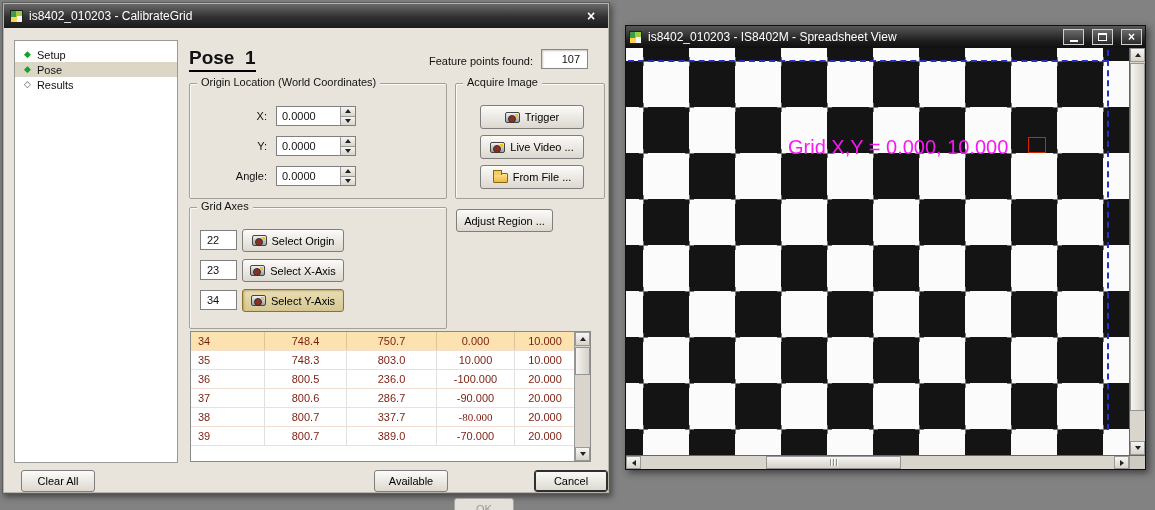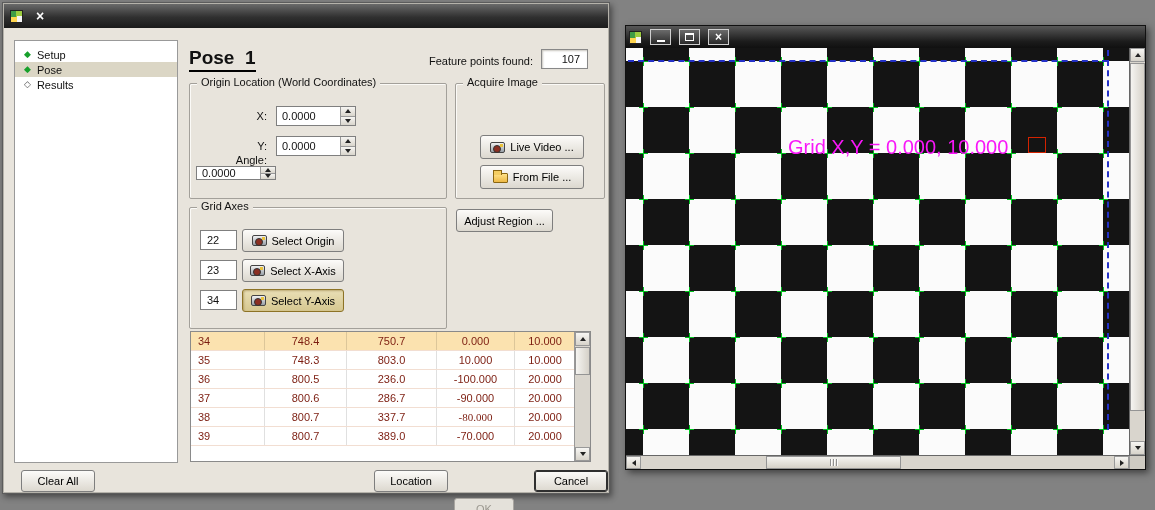--- a/index.html
+++ b/index.html
@@ -99,20 +99,21 @@
 #warn-box{width:33px;height:100%;flex:none;display:flex;align-items:center;justify-content:center;background:linear-gradient(#5e5e5e,#2e2e2e);border-left:1px solid #7a7a7a}
 .warn-tri{width:0;height:0;border-left:7px solid transparent;border-right:7px solid transparent;border-bottom:12px solid #f2c500;position:relative}
 .warn-tri:after{content:"!";position:absolute;left:-2px;top:1px;font-size:9px;font-weight:bold;color:#111}
 </style>
 </head>
 <body>
 
 <div id="cal-win">
   <div class="titlebar">
     <span class="app-ico"></span>
+    <span class="title-text">is8402_010203 - CalibrateGrid</span>
     <span class="x-btn">×</span>
   </div>
 
   <div id="tree">
       <div class="tree-item">
         <span class="diam green">◆</span>
         <span>Setup</span>
       </div>
       <div class="tree-item sel">
         <span class="diam green">◆</span>
@@ -151,38 +152,42 @@
           <div class="spin-arrows">
             <div class="sbtn">
               <i class="tri-up"></i>
             </div>
             <div class="sbtn">
               <i class="tri-dn"></i>
             </div>
           </div>
         </div>
       </div>
-      <div class="field-row" style="left: 6px; top: 70px; flex-direction: column;">
+      <div class="field-row" style="left: 6px; top: 82px;">
         <span class="flabel">Angle:</span>
         <div class="spin">
           <span>0.0000</span>
           <div class="spin-arrows">
             <div class="sbtn">
               <i class="tri-up"></i>
             </div>
             <div class="sbtn">
               <i class="tri-dn"></i>
             </div>
           </div>
         </div>
       </div>
     </div>
 
   <div class="group" id="acquire-group" style="left:452px;top:80px;width:150px;height:116px">
     <span class="gtitle">Acquire Image</span>
+  <div class="btn" style="left: 24px; top: 21px; width: 104px; height: 24px;">
+        <span class="cam-icon"></span>
+        <span>Trigger</span>
+      </div>
       <div class="btn" style="left: 24px; top: 51px; width: 104px; height: 24px;">
         <span class="cam-icon"></span>
         <span>Live Video ...</span>
       </div>
       <div class="btn" style="left: 24px; top: 81px; width: 104px; height: 24px;">
         <span class="folder-icon"></span>
         <span>From File ...</span>
       </div>
     </div>
 
@@ -263,28 +268,29 @@
           <i class="tri-up"></i>
         </div>
       <div class="sb-thumb" style="top:15px;height:28px"></div>
       <div class="sb-arrow" style="bottom:0">
           <i class="tri-dn"></i>
         </div>
     </div>
   </div>
 
   <div class="btn" style="left:18px;top:467px;width:74px;height:22px">Clear All</div>
-  <div class="btn" style="left:371px;top:467px;width:74px;height:22px">Location</div>
+  <div class="btn" style="left:371px;top:467px;width:74px;height:22px">Available</div>
   <div class="btn disabled" style="left:451px;top:495px;width:60px;height:22px">OK</div>
   <div class="btn focusring" style="left:531px;top:467px;width:74px;height:22px">Cancel</div>
 </div>
 
 <div id="ss-win">
   <div id="ss-title">
     <span class="app-ico"></span>
+    <span class="title-text">is8402_010203 - IS8402M - Spreadsheet View</span>
     <span class="win-ctl">
         <i class="glyph-min"></i>
       </span>
     <span class="win-ctl">
         <i class="glyph-max"></i>
       </span>
     <span class="win-ctl">
         <i class="glyph-x">×</i>
       </span>
   </div>

